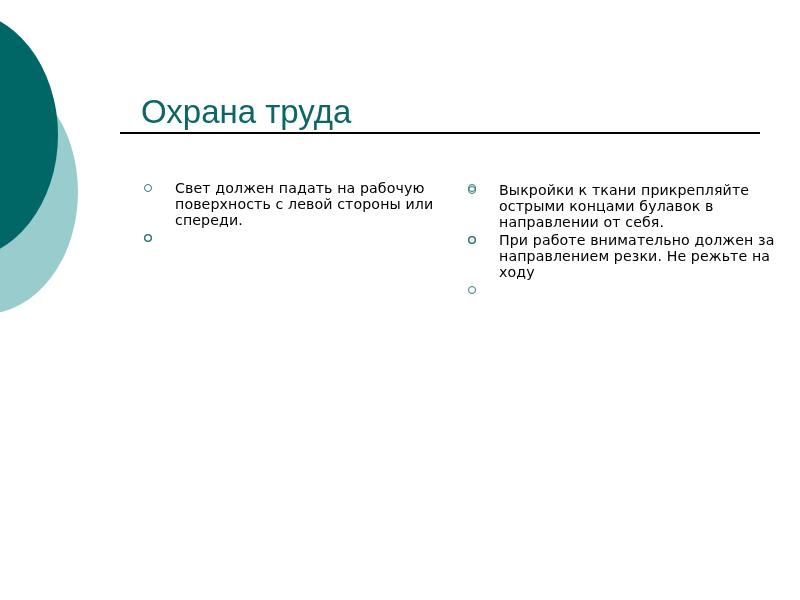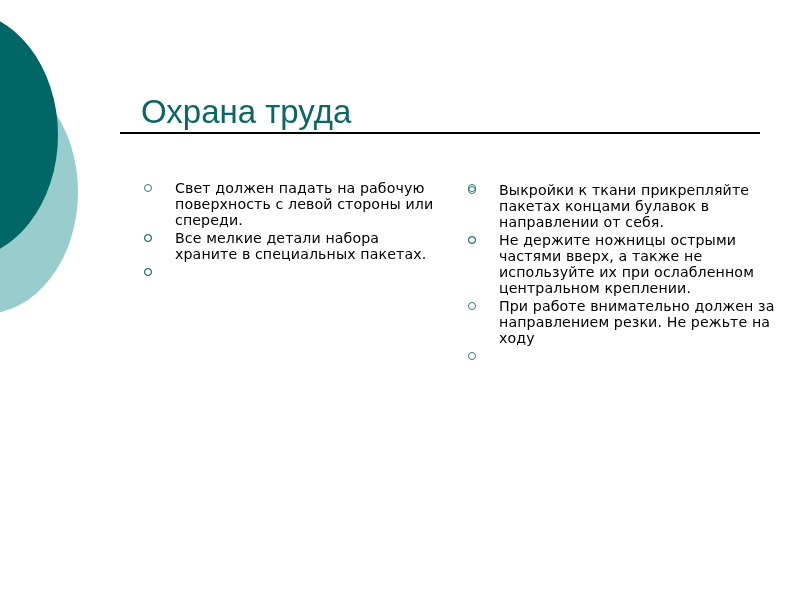--- a/index.html
+++ b/index.html
@@ -85,25 +85,24 @@
 
 <div class="circle-light"></div>
 <div class="circle-dark"></div>
 
 <h1 class="title">Охрана труда</h1>
 <div class="rule"></div>
 
 <ul class="col left">
   <li><span class="bullet"></span><span>Свет должен падать на рабочую поверхность с левой стороны или спереди.</span></li>
   <li><span class="bullet"></span></li>
-  <li><span class="bullet"></span><span>Все мелкие детали набора храните в специальных пакетах.</span></li>
   <li><span class="bullet"></span></li>
   <li><span class="bullet"></span></li>
 </ul>
 
 <ul class="col right">
   <li><span class="bullet"></span></li>
-  <li><span class="bullet"></span><span>Выкройки к ткани прикрепляйте пакетах концами булавок в направлении от себя.</span></li>
+  <li><span class="bullet"></span><span>Выкройки к ткани прикрепляйте острыми концами булавок в направлении от себя.</span></li>
   <li><span class="bullet"></span></li>
-  <li><span class="bullet"></span><span>Не держите ножницы острыми частями вверх, а также не используйте их при ослабленном центральном креплении.</span></li>
+  <li><span class="bullet"></span></li>
   <li><span class="bullet"></span><span>При работе внимательно должен за направлением резки. Не режьте на ходу</span></li>
   <li><span class="bullet"></span></li>
 </ul>
 
 </body></html>

